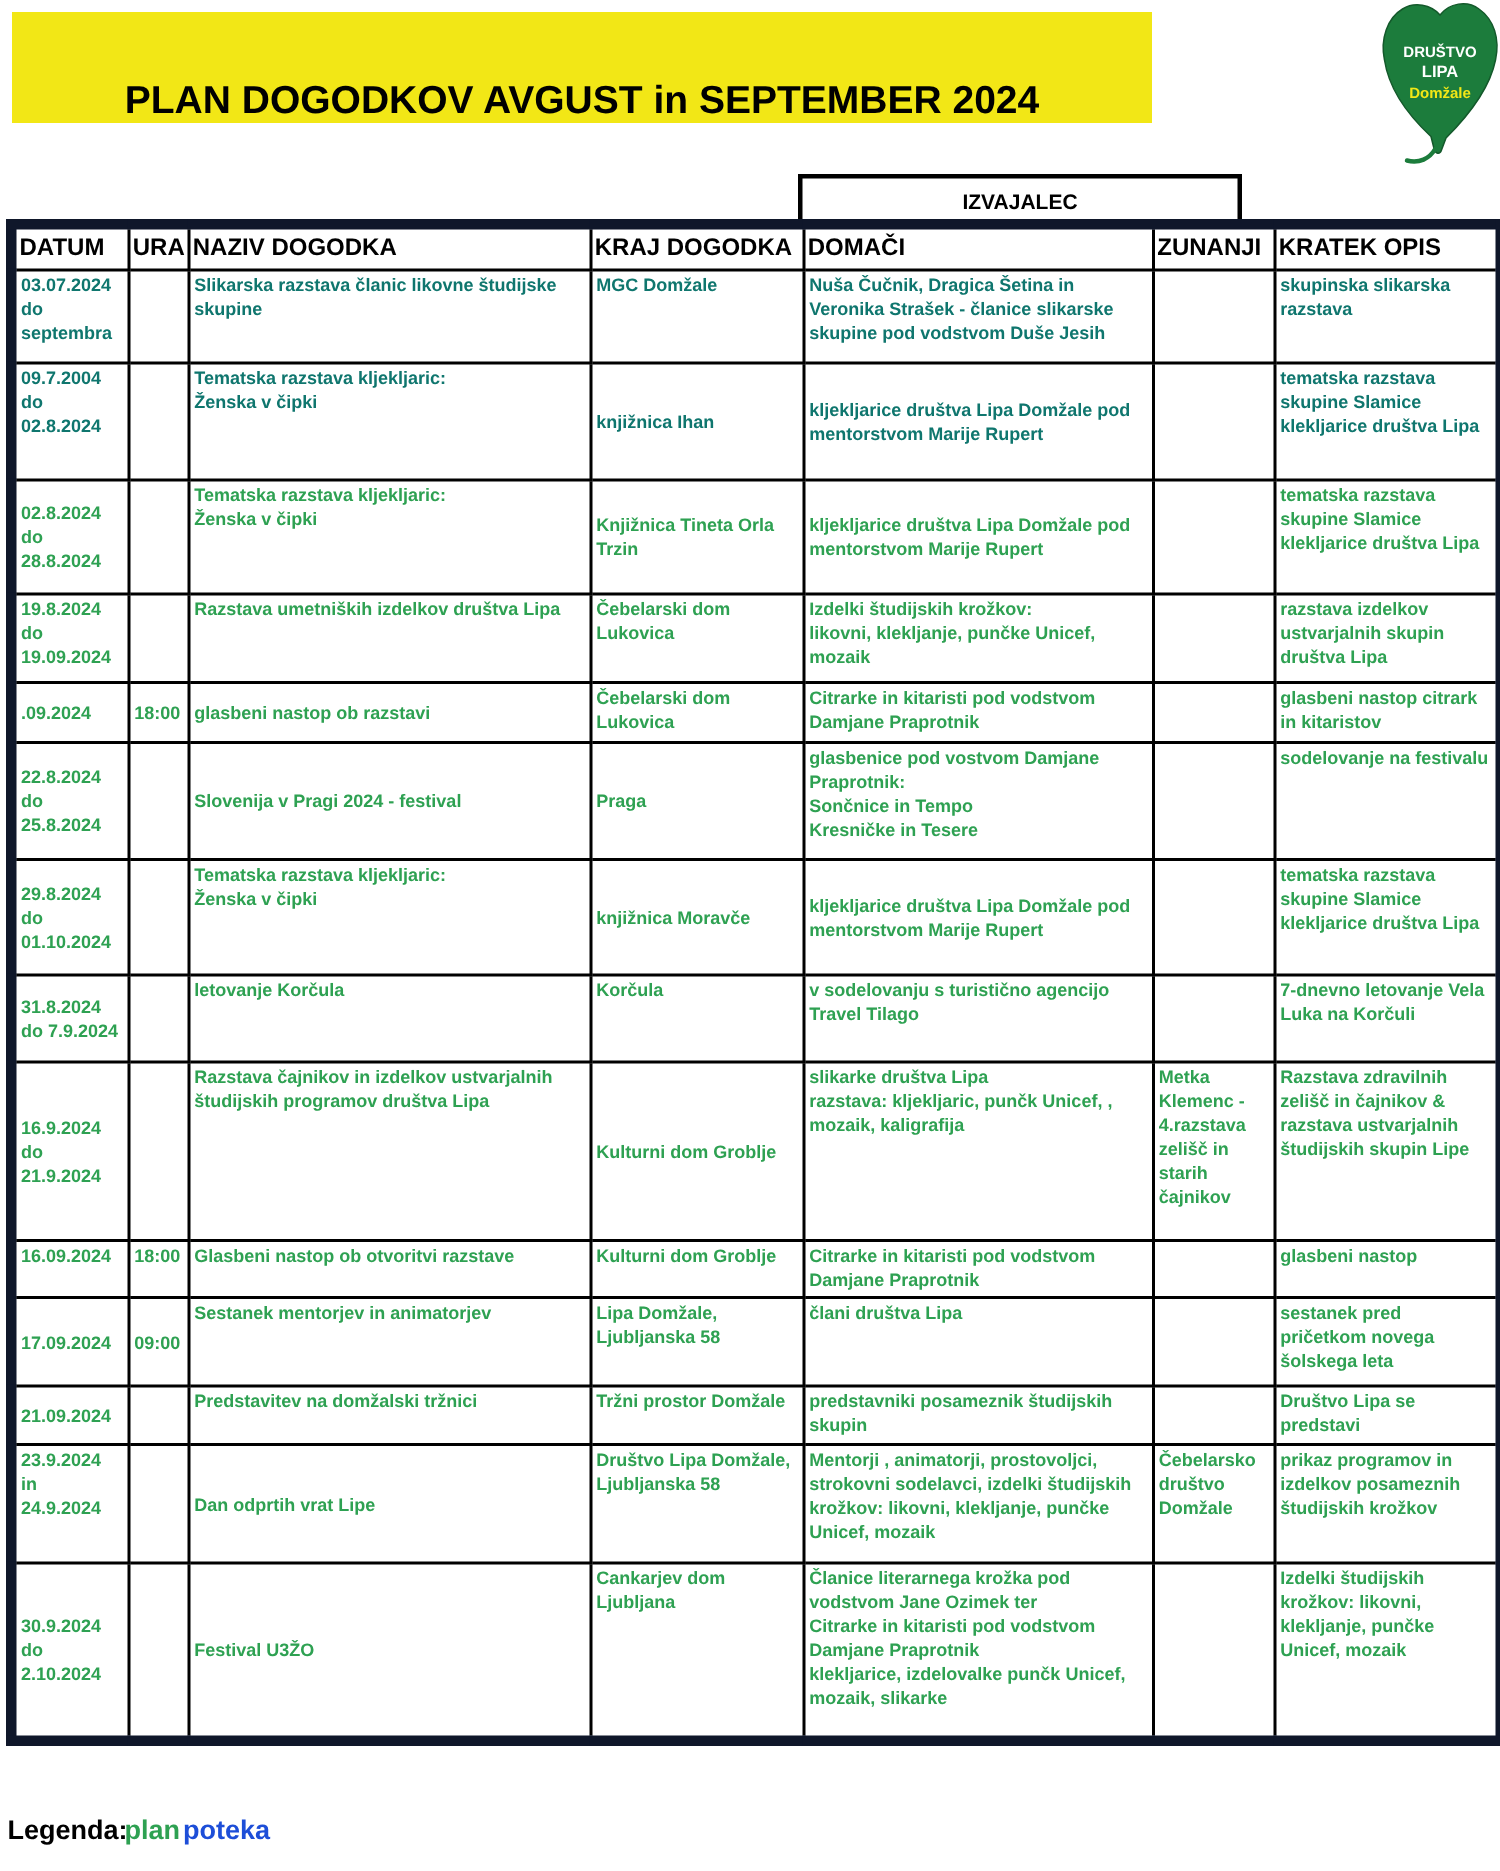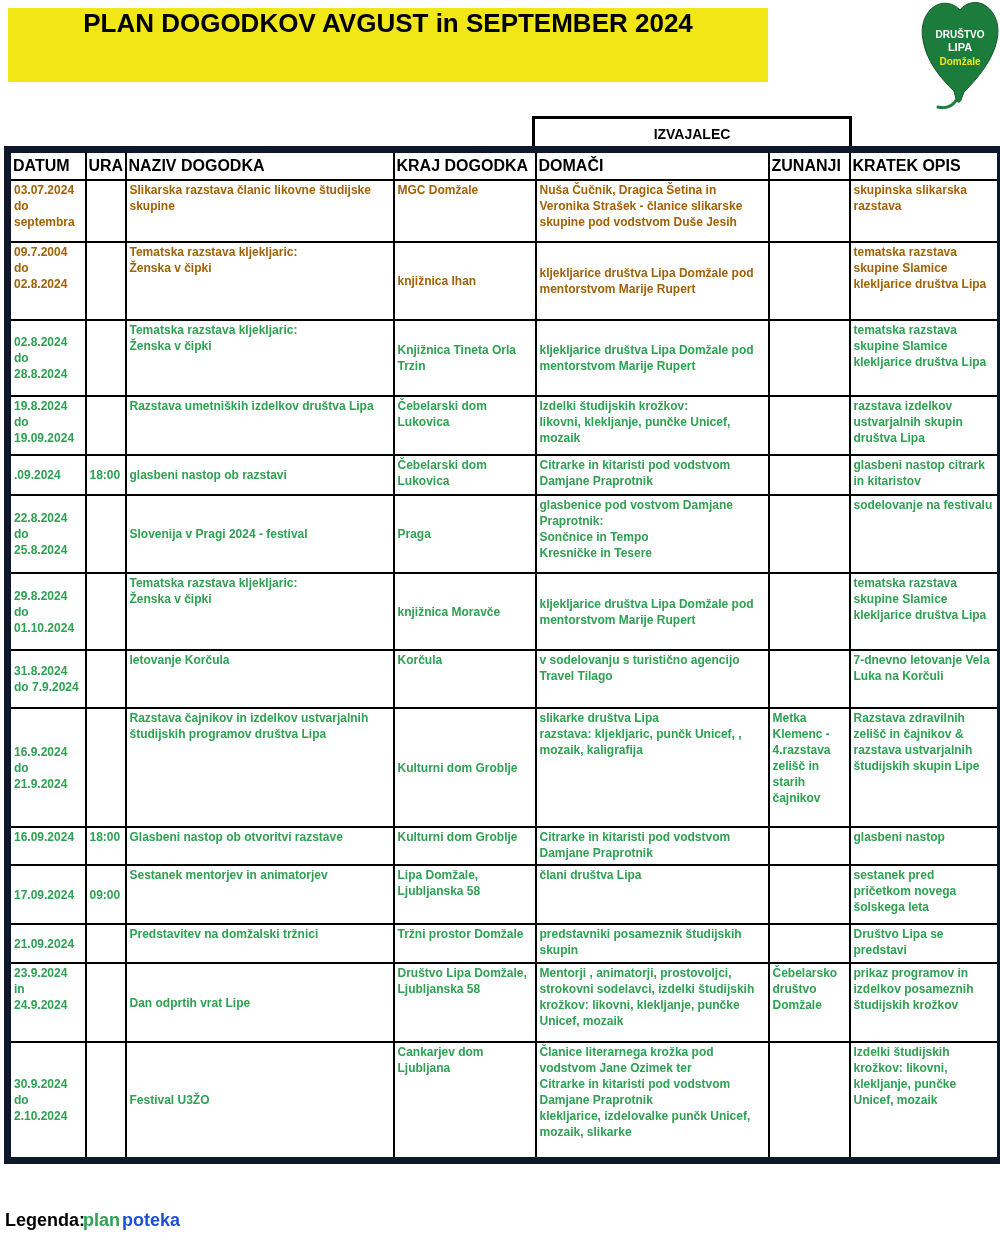--- a/index.html
+++ b/index.html
@@ -4,26 +4,26 @@
 <style>
   html,body { margin:0; padding:0; }
   body {
     width:1000px; height:1247px; background:#ffffff; position:relative;
     font-family:"Liberation Sans", sans-serif; color:#000;
     --banner-yellow:#F2E716; --plan-green:#2EA152; --logo-green:#1C7C3C;
   }
   .banner {
     position:absolute; left:8px; top:8px; width:760px; height:74px;
     background:var(--banner-yellow);
-    display:flex; align-items:flex-start; justify-content:center;
+    display:flex; align-items:flex-end; justify-content:center;
   }
   .banner h1 { margin:0; font-size:26px; font-weight:bold; color:#000; }
   .logo { position:absolute; left:920px; top:0; width:80px; height:112px; }
   .izv-box {
-    position:absolute; left:532px; top:116px; width:320px; height:33px;
+    position:absolute; left:532px; top:116px; width:296px; height:33px;
     border:3px solid #000; border-bottom:none; box-sizing:border-box;
     display:flex; align-items:center; justify-content:center;
     font-weight:bold; font-size:14px; background:#fff;
   }
   table.events {
     position:absolute; left:4px; top:146px; width:993px;
     border-collapse:collapse; table-layout:fixed;
     border:7px solid #0f172a; background:#fff;
   }
   .events th {
@@ -31,21 +31,21 @@
     font-size:16px; font-weight:bold; height:24px; vertical-align:middle;
     white-space:nowrap; overflow:hidden;
   }
   .events td {
     border:2px solid #000; padding:1px 3px; vertical-align:top;
     font-size:12px; line-height:16px; font-weight:bold;
     white-space:pre-line; overflow:hidden;
   }
   .events td.mid { vertical-align:middle; }
   tr.status-plan td { color:var(--plan-green); }
-  tr.status-poteka td { color:#a16207; }
+  tr.status-poteka td { color:#0f766e; }
   .legend {
     position:absolute; left:5px; top:1210px;
     display:flex; align-items:flex-start; font-size:18px; font-weight:bold;
   }
   .legend .legend-label { width:78px; color:#000; }
   .legend-items { display:flex; flex-direction:row; gap:2px; }
   .legend-item-plan { color:var(--plan-green); }
   .legend-item-poteka { color:#1d4ed8; }
 </style>
 </head>

